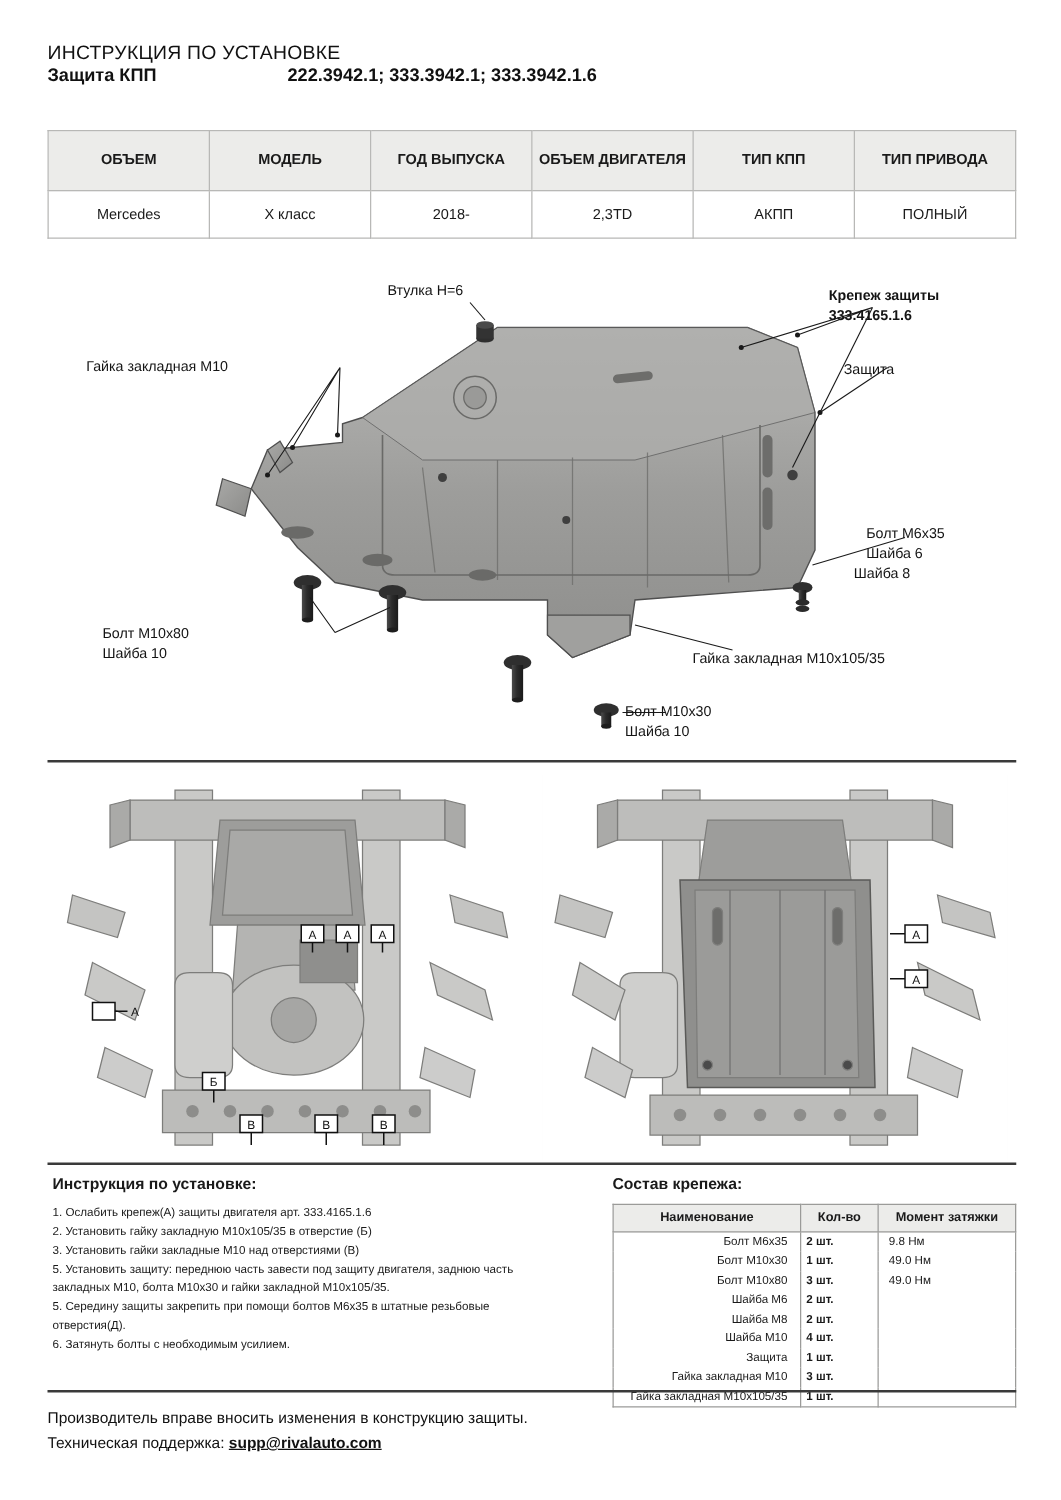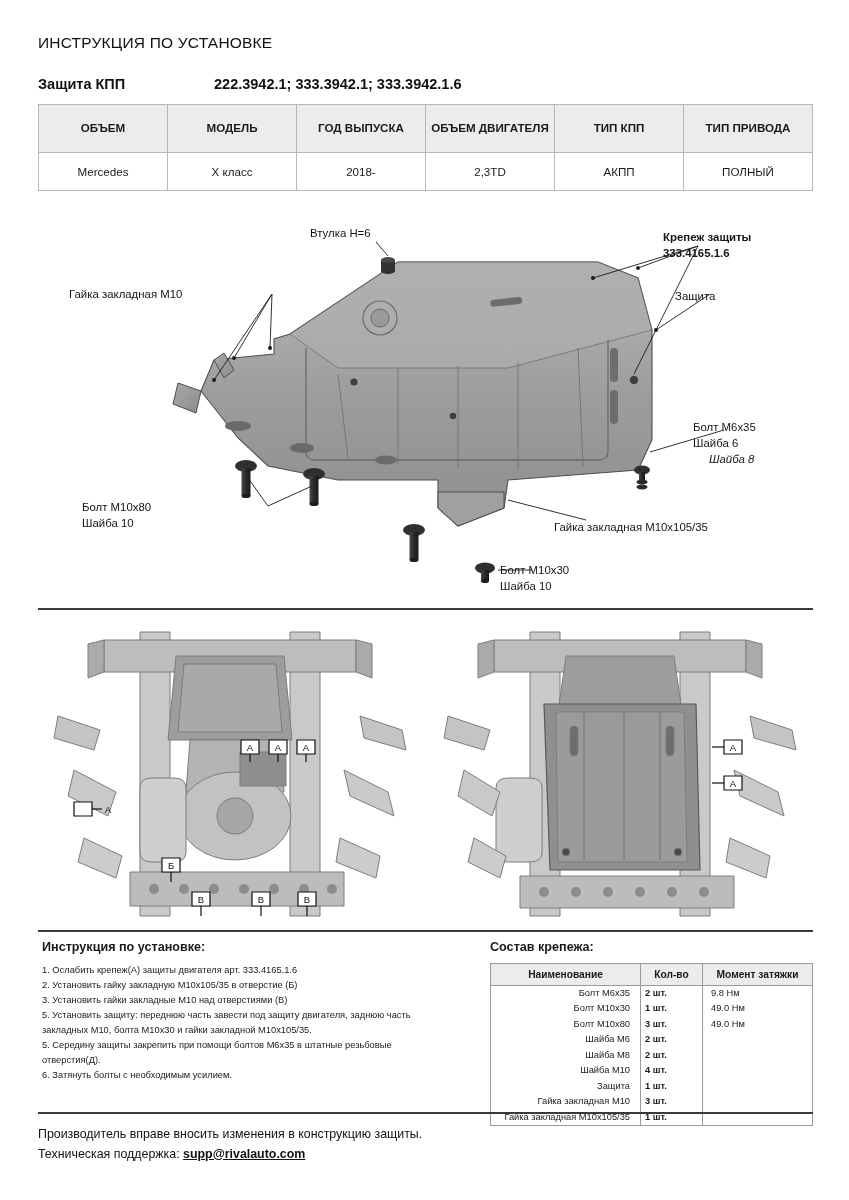--- a/index.html
+++ b/index.html
@@ -26,23 +26,24 @@
     position: absolute;
     left: 38px; top: 34px;
     width: 775px;
   }
   .header .title {
     font-size: 15.5px;
     letter-spacing: .2px;
     color: #111;
   }
   .header .sub {
-    margin-top: 24px;
+    margin-top: 1px;
     display: flex;
     align-items: flex-end;
+    gap: 16px;
   }
   .header .sub .name {
     font-size: 14.5px;
     font-weight: bold;
     color: #111;
     width: 176px;
   }
   .header .sub .codes {
     font-size: 14.5px;
     font-weight: bold;
@@ -341,21 +342,21 @@
 
     <div class="lbl b" style="left:625px; top:22px;text-align:right;">Крепеж защиты</div>
     <div class="lbl b" style="left:625px; top:38px;">333.4165.1.6</div>
 
     <div class="lbl" style="left:31px; top:79px;">Гайка закладная М10</div>
 
     <div class="lbl" style="left:637px; top:81px;">Защита</div>
 
     <div class="lbl" style="left:655px; top:212px;">Болт М6х35</div>
     <div class="lbl" style="left:655px; top:228px;">Шайба 6</div>
-    <div class="lbl" style="left:671px; top:244px;font-style:italic;">Шайба 8</div>
+    <div class="lbl" style="left:645px; top:244px;">Шайба 8</div>
 
     <div class="lbl" style="left:44px; top:292px;">Болт М10х80</div>
     <div class="lbl" style="left:44px; top:308px;">Шайба 10</div>
 
     <div class="lbl" style="left:516px; top:312px;">Гайка закладная М10х105/35</div>
 
     <div class="lbl" style="left:462px; top:355px;">Болт М10х30</div>
     <div class="lbl" style="left:462px; top:371px;">Шайба 10</div>
   </div>
 

